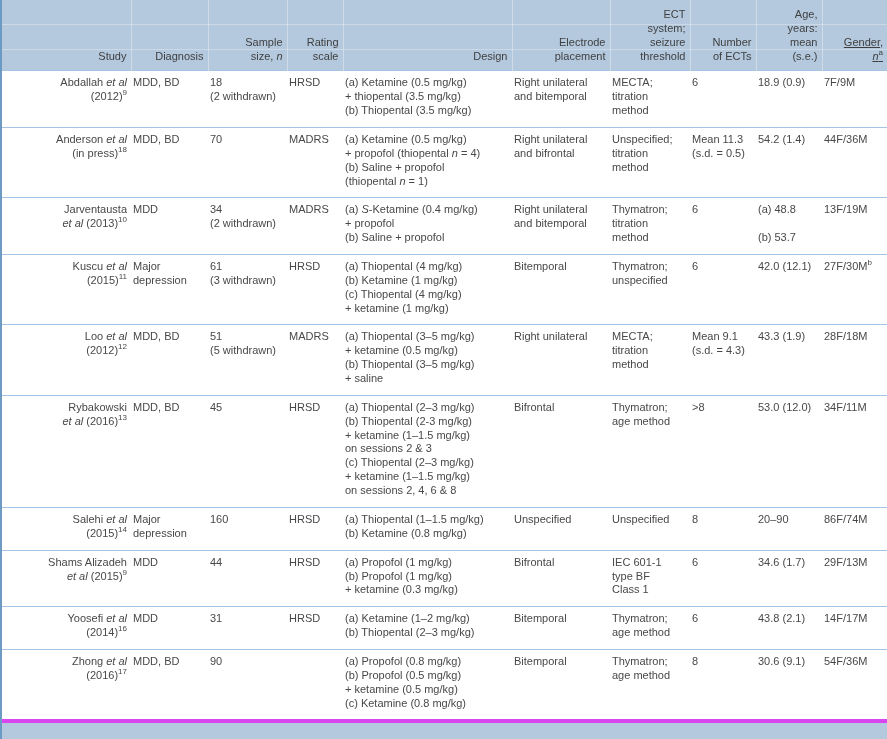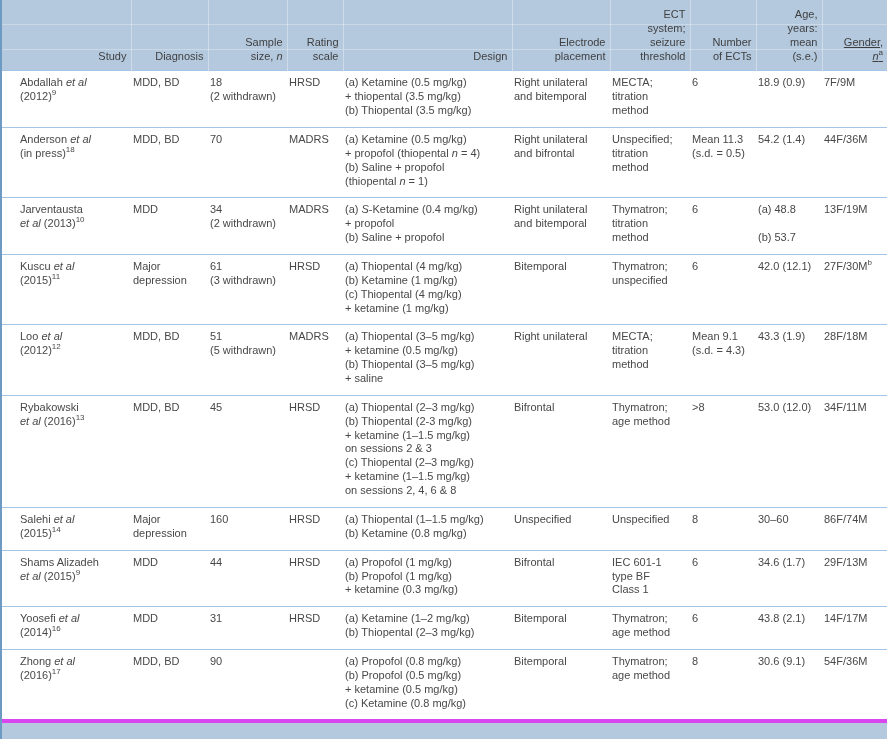--- a/index.html
+++ b/index.html
@@ -36,21 +36,21 @@
   thead th:first-child { padding-left:18px;margin-top:22px; }
   thead th:last-child { border-right:none;text-decoration:underline; }
   tbody td {
     background:#ffffff;
     vertical-align:top;
     text-align:left;
     padding:5px 4px 9px 2px;
     border-top:1px solid #a3c4e4;
   }
   tbody tr:last-child td { border-bottom:4px solid #d946ef;margin-top:20px; }
-  tbody td:first-child { padding-left:18px; }
+  tbody td:first-child { padding-left:18px;text-align:right; }
   sup { font-size:8px; line-height:0; }
   i { font-style:italic; }
 </style>
 </head>
 <body>
 
 <div class="page">
   <table class="studies">
     <colgroup>
       <col style="width:129px">
@@ -159,21 +159,21 @@
 
   <tr>
     <td>Salehi <i>et al</i><br>(2015)<sup>14</sup></td>
     <td>Major<br>depression</td>
     <td>160</td>
     <td>HRSD</td>
     <td>(a) Thiopental (1–1.5 mg/kg)<br>(b) Ketamine (0.8 mg/kg)</td>
     <td>Unspecified</td>
     <td>Unspecified</td>
     <td>8</td>
-    <td>30–60</td>
+    <td>20–90</td>
     <td>86F/74M</td>
   </tr>
 
   <tr>
     <td>Shams Alizadeh<br><i>et al</i> (2015)<sup>9</sup></td>
     <td>MDD</td>
     <td>44</td>
     <td>HRSD</td>
     <td>(a) Propofol (1 mg/kg)<br>(b) Propofol (1 mg/kg)<br>+ ketamine (0.3 mg/kg)</td>
     <td>Bifrontal</td>

